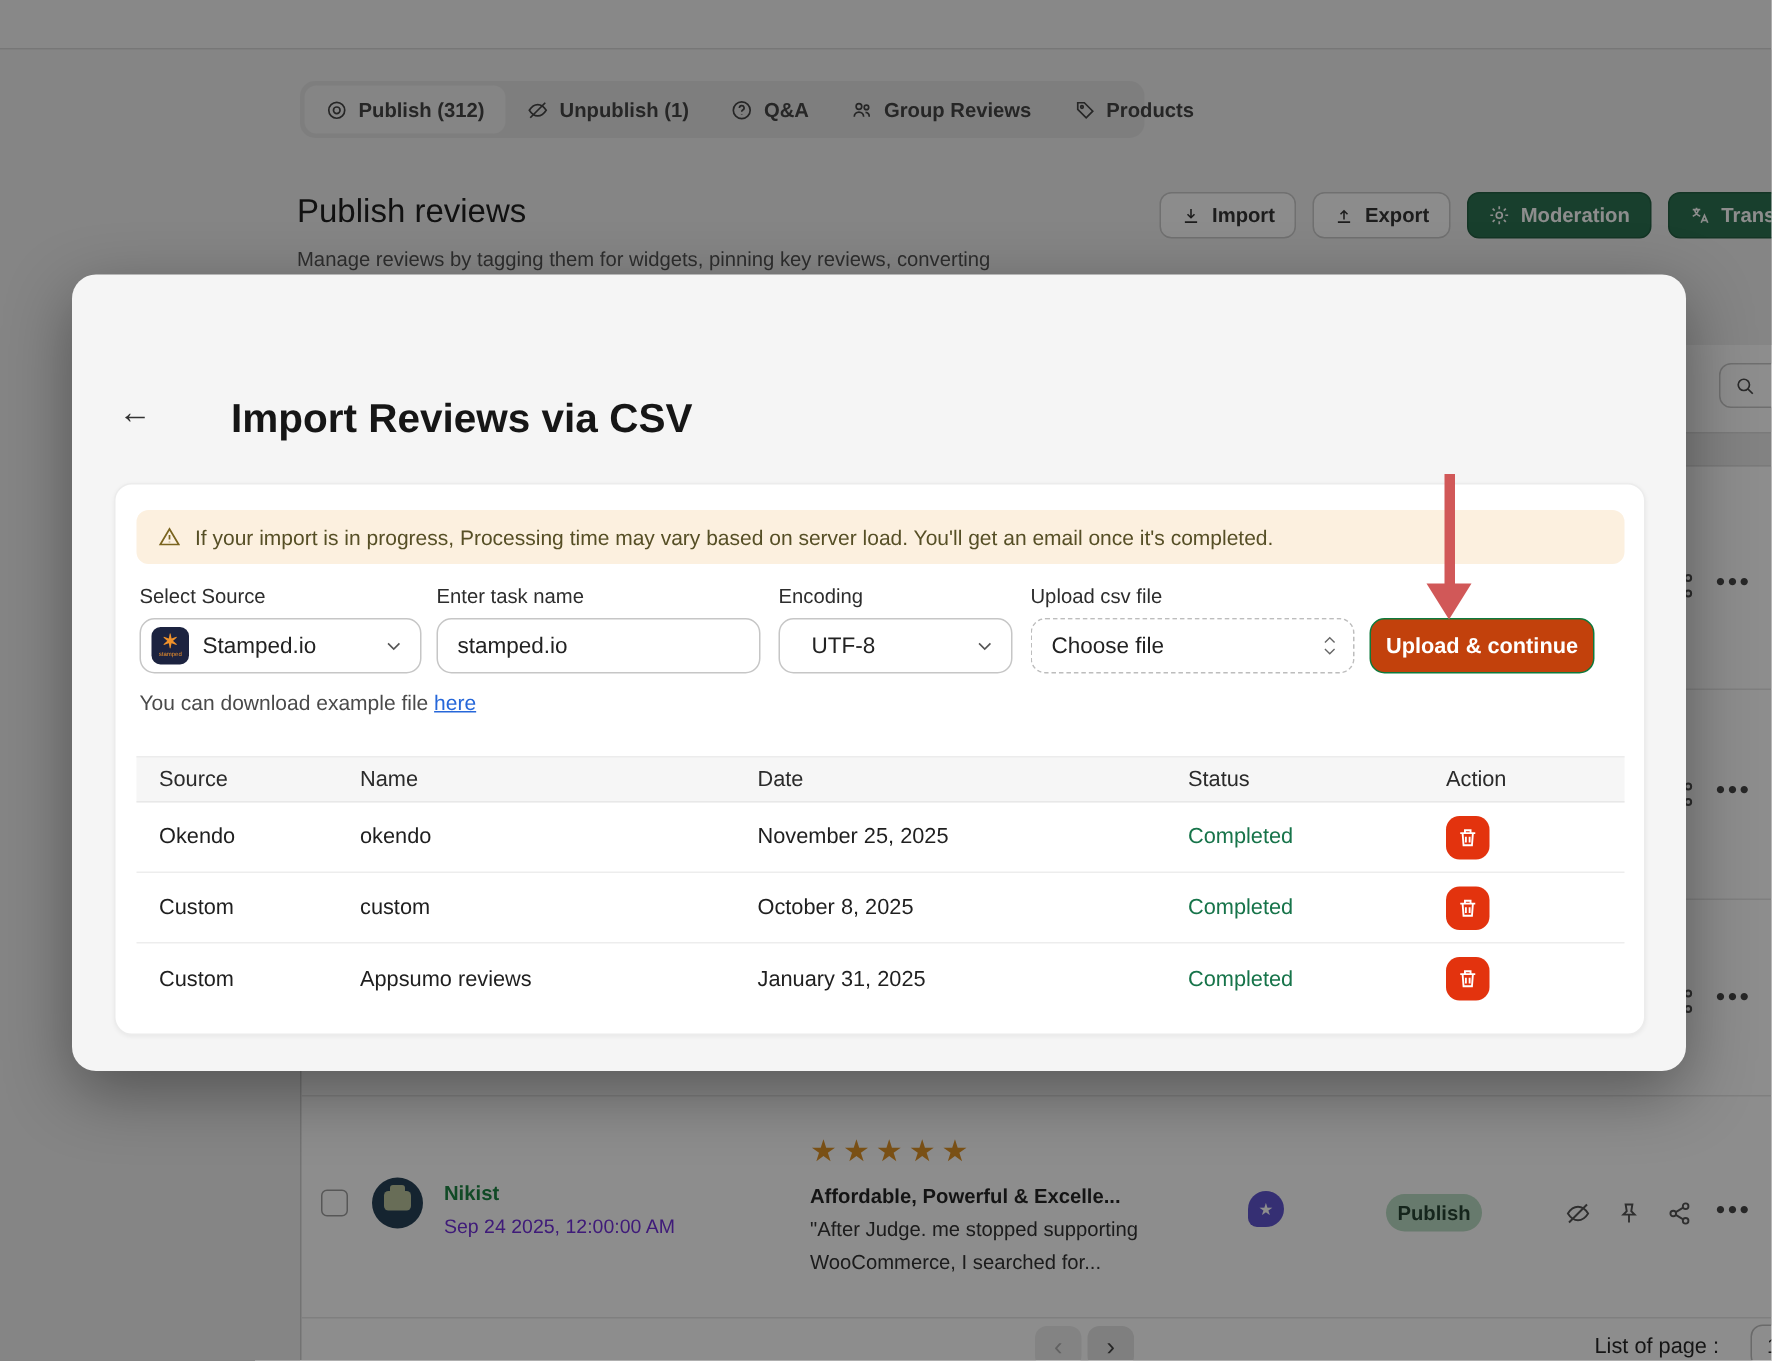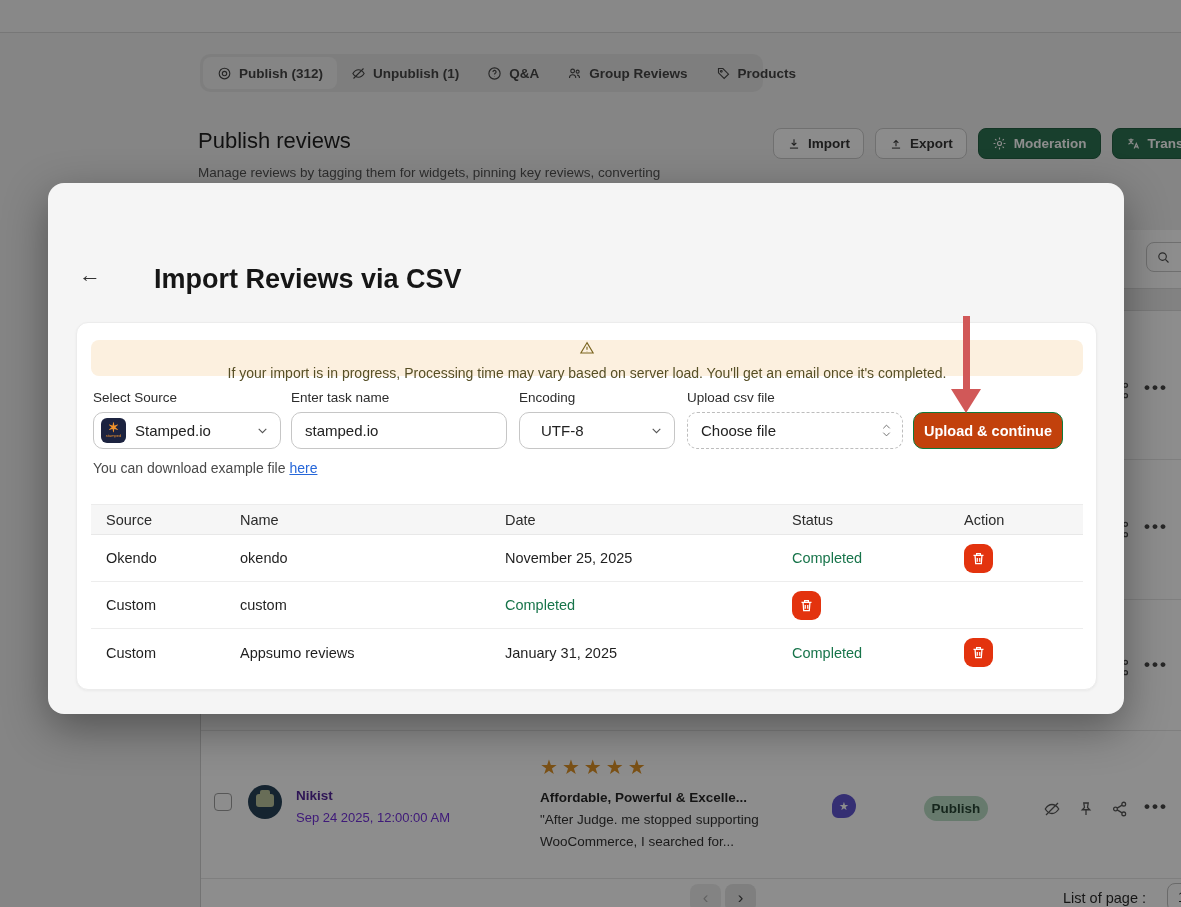--- a/index.html
+++ b/index.html
@@ -24,21 +24,21 @@
   .searchbox { position:absolute; left:1146px; top:242px; width:70px; height:30px; background:#fff; border:1px solid #c6c6c6; border-radius:8px; display:flex; align-items:center; gap:8px; padding:0 9px; }
   .searchbox svg { width:15px; height:15px; stroke:#444; fill:none; stroke-width:1.8; }
   .listhead { position:absolute; left:201px; top:288px; width:980px; height:23px; background:#ebebeb; border-top:1px solid #dcdcdc; border-bottom:1px solid #dcdcdc; }
   .hr { position:absolute; left:201px; width:980px; height:1px; background:#e4e4e4; }
   .peek-share { position:absolute; width:19px; height:19px; stroke:#4a4a4a; fill:none; stroke-width:1.7; }
   .peek-dots { position:absolute; font-size:17px; font-weight:700; color:#3f3f3f; letter-spacing:2px; }
   .checkbox { position:absolute; left:214px; top:793px; width:18px; height:18px; border:1.5px solid #9a9a9a; border-radius:4px; background:#fff; }
   .avatar { position:absolute; left:248px; top:785px; width:34px; height:34px; border-radius:50%; background:#1d3a50; overflow:hidden; }
   .avatar i { position:absolute; left:8px; top:9px; width:18px; height:13px; background:#b9c29a; border-radius:3px; }
   .avatar b { position:absolute; left:12px; top:5px; width:10px; height:7px; background:#b9c29a; border-radius:2px; }
-  .rev-name { position:absolute; left:296px; top:788px; font-size:13.5px; font-weight:700; color:#4c1d95; }
+  .rev-name { position:absolute; left:296px; top:788px; font-size:13.5px; font-weight:700; color:#15803d; }
   .rev-date { position:absolute; left:296px; top:810px; font-size:13px; color:#6d28d9; }
   .rev-stars { position:absolute; left:540px; top:755px; font-size:20px; letter-spacing:4px; color:#de8f1f; }
   .rev-title { position:absolute; left:540px; top:790px; font-size:13.5px; font-weight:700; color:#1c1c1c; }
   .rev-line1 { position:absolute; left:540px; top:812px; font-size:13.5px; color:#2a2a2a; }
   .rev-line2 { position:absolute; left:540px; top:834px; font-size:13.5px; color:#2a2a2a; }
   .vbadge { position:absolute; left:832px; top:794px; width:24px; height:24px; background:#5a4fcf; border-radius:50% 50% 50% 6px; display:flex; align-items:center; justify-content:center; color:#fff; font-size:11px; }
   .pill-publish { position:absolute; left:924px; top:796px; width:64px; height:25px; background:#b7dcc2; border-radius:13px; display:flex; align-items:center; justify-content:center; font-size:13.5px; font-weight:600; color:#1d3b2a; }
   .rowicon { position:absolute; width:18px; height:18px; stroke:#4f4f4f; fill:none; stroke-width:1.7; }
   .pagebtn { position:absolute; top:884px; width:31px; height:28px; border-radius:8px; display:flex; align-items:center; justify-content:center; font-size:17px; }
   .pagebtn.prev { left:690px; background:#ededed; color:#adadad; }
@@ -50,21 +50,21 @@
   .dim { position:absolute; inset:0; background:rgba(12,12,12,0.47); z-index:5; }
 
   
   .modal { position:absolute; left:48px; top:183px; width:1076px; height:531px; background:#f5f5f5; border-radius:16px; box-shadow:0 14px 44px rgba(0,0,0,0.38); z-index:10; }
   .m-head { position:absolute; left:0; top:0; width:100%; height:47px; background:#fbfbfb; border-bottom:1px solid #e6e6e6; border-radius:16px 16px 0 0; }
   .m-title { position:absolute; left:17px; top:15px; font-size:15px; font-weight:700; color:#111; }
   .m-close { position:absolute; right:13px; top:8px; width:30px; height:30px; background:#ebebeb; border-radius:8px; display:flex; align-items:center; justify-content:center; font-size:16px; color:#222; }
   .m-back { position:absolute; left:31px; top:79px; font-size:22px; color:#333; }
   .m-heading { position:absolute; left:62px; top:81px; font-size:27px; font-weight:700; color:#161616;margin-left:44px; }
   .card { position:absolute; left:28px; top:139px; width:1021px; height:368px; background:#fff; border:1px solid #ececec; border-radius:12px; box-shadow:0 1px 3px rgba(0,0,0,0.05); }
-  .banner { position:absolute; left:14px; top:17px; width:992px; height:36px; background:#fcf0df; border-radius:8px; display:flex; align-items:center; gap:9px; padding:0 14px;flex-direction:column; }
+  .banner { position:absolute; left:14px; top:17px; width:992px; height:36px; background:#fcf0df; border-radius:8px; display:flex; align-items:center; gap:9px; padding:0 14px; }
   .banner svg { width:16px; height:16px; stroke:#7a641f; fill:none; stroke-width:1.7; flex:none; }
   .banner span { font-size:14px; color:#564f26; }
   .flabel { position:absolute; top:67px; font-size:13.5px; color:#2d2d2d; }
   .ctrl { position:absolute; top:89px; height:37px; background:#fff; border:1px solid #c6c6c6; border-radius:10px; display:flex; align-items:center; font-size:15px; color:#222; }
   .ctrl .chev { margin-left:auto; margin-right:11px; width:13px; height:13px; stroke:#555; fill:none; stroke-width:2; flex:none; }
   .logo { width:25px; height:25px; background:#1c2340; border-radius:6px; margin:0 9px 0 7px; position:relative; flex:none; display:flex; flex-direction:column; align-items:center; justify-content:center; }
   .logo .ast { color:#f0922b; font-size:13px; line-height:10px; font-weight:700; }
   .logo .lt { color:#f0922b; font-size:4px; line-height:5px; }
   .ctrl.dashed { border-style:dashed; border-color:#bdbdbd;gap:31px; }
   .stepper { margin-left:auto; margin-right:10px; display:flex; flex-direction:column; gap:1px; }
@@ -330,20 +330,21 @@
               <div class="trash">
                 <svg viewBox="0 0 24 24">
                   <path d="M4 7h16M9 7V4h6v3M6.5 7l1 13h9l1-13M10 11v6M14 11v6"></path>
                 </svg>
               </div>
             </div>
         </div>
         <div class="irow body">
           <div>Custom</div>
           <div>custom</div>
+          <div>October 8, 2025</div>
           <div class="status">Completed</div>
           <div>
               <div class="trash">
                 <svg viewBox="0 0 24 24">
                   <path d="M4 7h16M9 7V4h6v3M6.5 7l1 13h9l1-13M10 11v6M14 11v6"></path>
                 </svg>
               </div>
             </div>
         </div>
         <div class="irow body" style="border-bottom:none;">

